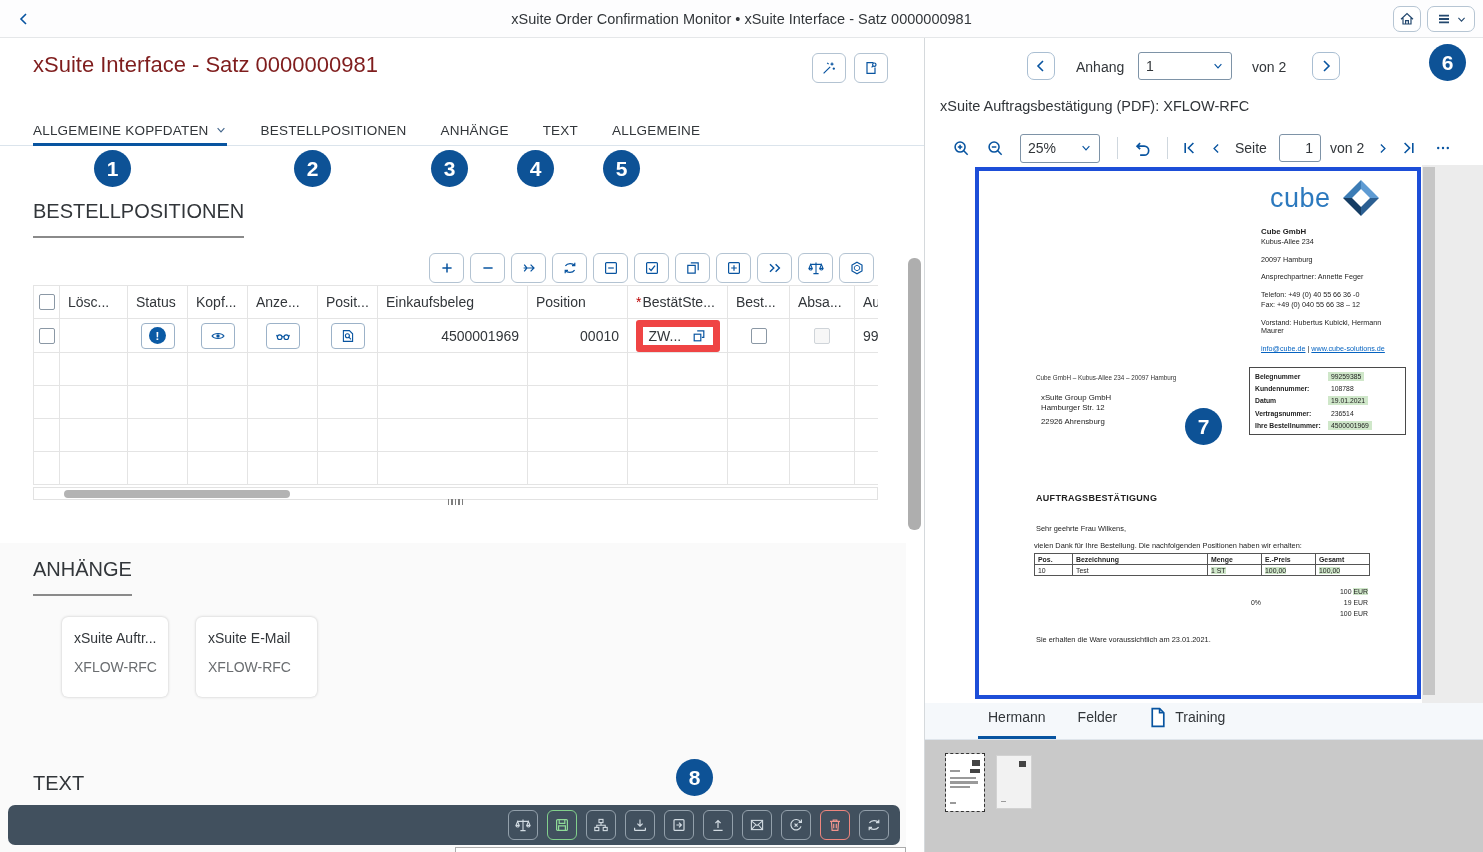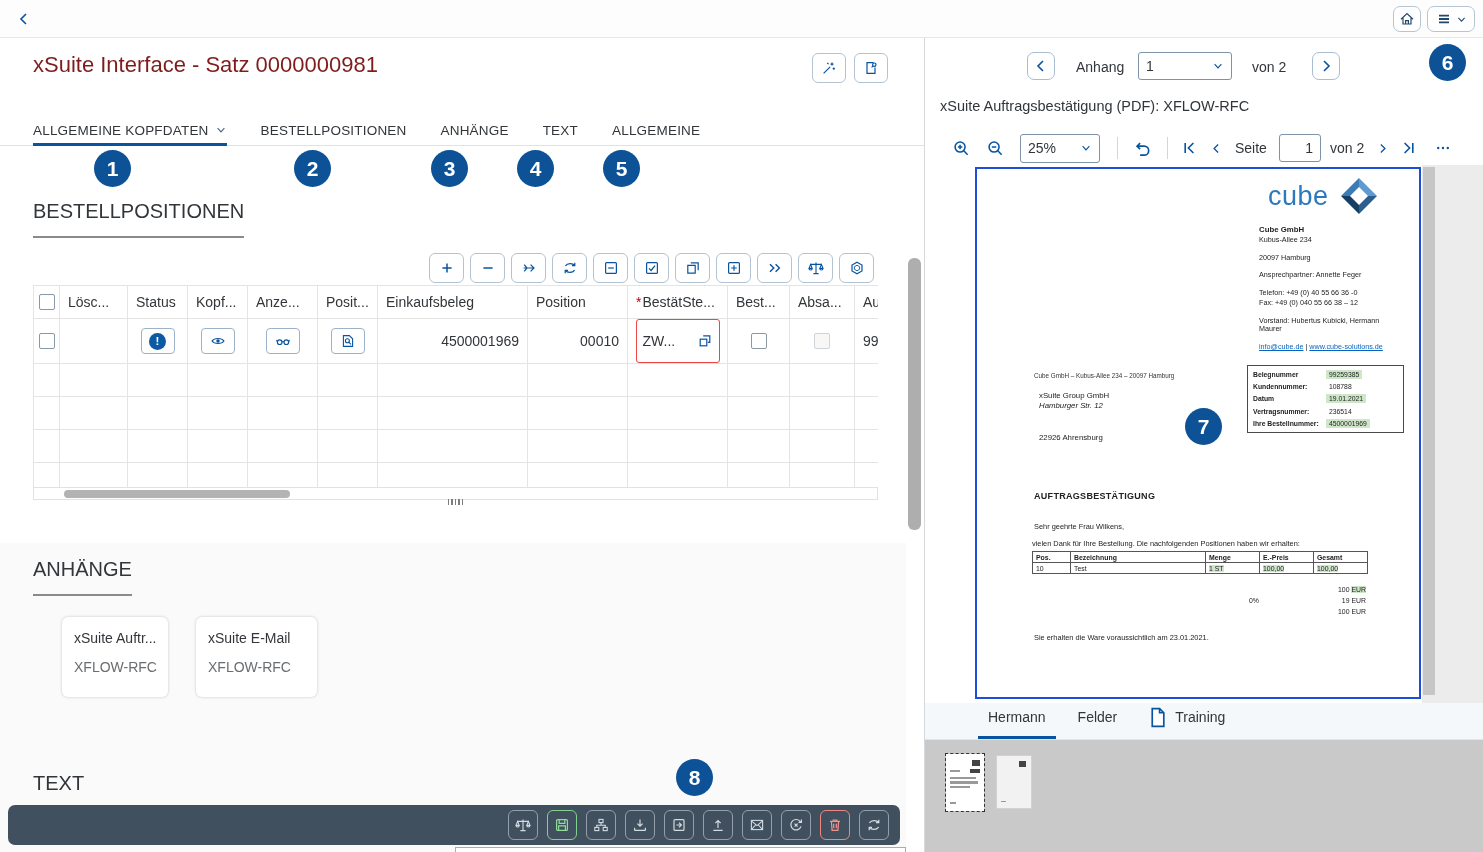--- a/index.html
+++ b/index.html
@@ -54,21 +54,21 @@
   .grid th { font-weight:400; text-align:left; color:#32363a; background:#fff; }
   .grid tr.data td { height:34px; }
   .grid .ctr { text-align:center; padding:0 4px; }
   .grid .num { text-align:right; }
   .req { color:#b00; margin-right:1px; }
   .cb { width:16px; height:16px; border:1.5px solid #8b98a5; border-radius:2px; background:#fff; margin:0 auto; }
   .cb.dis { border-color:#cfd4d9; background:#f7f7f7; }
   .cell-btn { min-width:34px; height:26px; border:1px solid #9cb2c8; border-radius:4px; background:#fff; color:#0854a0; display:inline-flex; align-items:center; justify-content:center; vertical-align:middle; cursor:pointer; }
   .status-dot { width:17px; height:17px; border-radius:50%; background:#0a5aa5; color:#fff; font-size:11.5px; font-weight:700; display:flex; align-items:center; justify-content:center; }
   .status-dot::after { content:"!"; }
-  .vh-field { width:84px; height:44px; border:1px solid #ef4444; border-radius:3px; display:inline-flex; align-items:center; justify-content:space-between; padding:0 6px; background:#fff; vertical-align:middle; }
+  .vh-field { width:84px; height:32px; border:7px solid #ef4444; border-radius:3px; display:inline-flex; align-items:center; justify-content:space-between; padding:0 6px; background:#fff; vertical-align:middle; }
   .vh-field .vh-ic { color:#0854a0; cursor:pointer; }
 
   
   .h-scroll { position:absolute; top:449px; left:33px; width:845px; height:13px; border:1px solid #e2e2e2; background:#fff; z-index:1; }
   .h-scroll .thumb { position:absolute; left:30px; top:2px; width:226px; height:8px; background:#b3b3b3; border-radius:4px; }
   .grip { position:absolute; top:461px; left:33px; width:845px; display:flex; gap:2px; justify-content:center; z-index:1; }
   .grip i { width:1.5px; height:6px; background:#7d7d7d; }
   .v-scroll { position:absolute; top:220px; left:908px; width:13px; height:272px; background:#aeaeae; border-radius:6px; z-index:6; }
 
   
@@ -98,33 +98,33 @@
   .pdf-toolbar { position:absolute; left:15px; top:95px; right:10px; height:30px; display:flex; align-items:center; color:#0854a0; font-size:14px; }
   .pdf-toolbar .lbl { color:#32363a; }
   .ptb-ic { color:#0854a0; cursor:pointer; }
   .vsep { width:1px; height:22px; background:#cfd7de; }
   .zoom-sel { width:80px; height:29px; }
   .page-input { width:42px; height:28px; border:1px solid #7e93a7; border-radius:3px; text-align:right; padding:0 7px; font-size:14px; color:#32363a; font-family:"Liberation Sans",sans-serif; background:#fff; }
 
   .pdf-viewport { position:absolute; left:0; right:0; top:127px; height:538px; background:#fff; overflow:hidden; }
   .pdf-rail { position:absolute; right:0; top:0; width:61px; height:100%; background:#ececec; }
   .pdf-rail .rthumb { position:absolute; left:1px; top:2px; width:12px; height:528px; background:#c6c6c6; }
-  .pdf-page { position:absolute; left:50px; top:2px; width:446px; height:532px; background:#fff; border:2px solid #1d4ed8; font-size:7.5px; color:#222; }
+  .pdf-page { position:absolute; left:50px; top:2px; width:446px; height:532px; background:#fff; border:4px solid #1d4ed8; font-size:7.5px; color:#222; }
 
   .logo-word { position:absolute; left:291px; top:12px; font-size:27px; color:#2c79be; letter-spacing:.5px; }
   .logo-diamond { position:absolute; left:362px; top:7px; width:40px; height:40px; }
   .co-block { position:absolute; left:282px; top:56px; width:128px; font-size:7.2px; line-height:1.18; color:#222; }
   .co-block .b { font-weight:700; font-size:7.8px; }
   .co-block div { margin-bottom:2px; }
   .co-block .gap { margin-bottom:9px; }
   .co-link { color:#0563c1; text-decoration:underline; }
 
   .sender-line { position:absolute; left:57px; top:203px; font-size:6.3px; color:#333; }
   .recipient { position:absolute; left:62px; top:222px; font-size:7.8px; line-height:1.3; }
-  .recipient .m { margin-bottom:22px;font-style:italic; }
+  .recipient .m { margin-bottom:4px; }
 
   .ibx { position:absolute; left:270px; top:196px; width:157px; border:1.5px solid #4a4a4a; background:#fff; padding:2px 0; }
   .ibx-row { display:flex; align-items:center; height:12.4px; font-size:6.8px; }
   .ibx-l { flex:0 0 78px; padding-left:5px; font-weight:700; }
   .ibx-v { padding:1px 3px; }
   .hl { background:#cfe7c9; }
 
   .pdf-h1 { position:absolute; left:57px; top:322px; font-size:9px; font-weight:700; letter-spacing:.3px; }
   .pdf-sal { position:absolute; left:57px; top:353px; font-size:7.4px; }
   .pdf-intro { position:absolute; left:55px; top:370px; font-size:7.4px; }
@@ -298,20 +298,21 @@
 </svg>
 
 <div class="screen">
 
   <header class="shell">
     <button class="back-btn">
         <svg class="ic">
           <use href="#i-chev-left"></use>
         </svg>
       </button>
+    <div class="shell-title">xSuite Order Confirmation Monitor • xSuite Interface - Satz 0000000981</div>
     <div class="shell-actions">
       <button class="shell-btn home">
           <span>
             <svg class="ic">
               <use href="#i-home"></use>
             </svg>
           </span>
         </button>
       <button class="shell-btn menu">
         <span>

